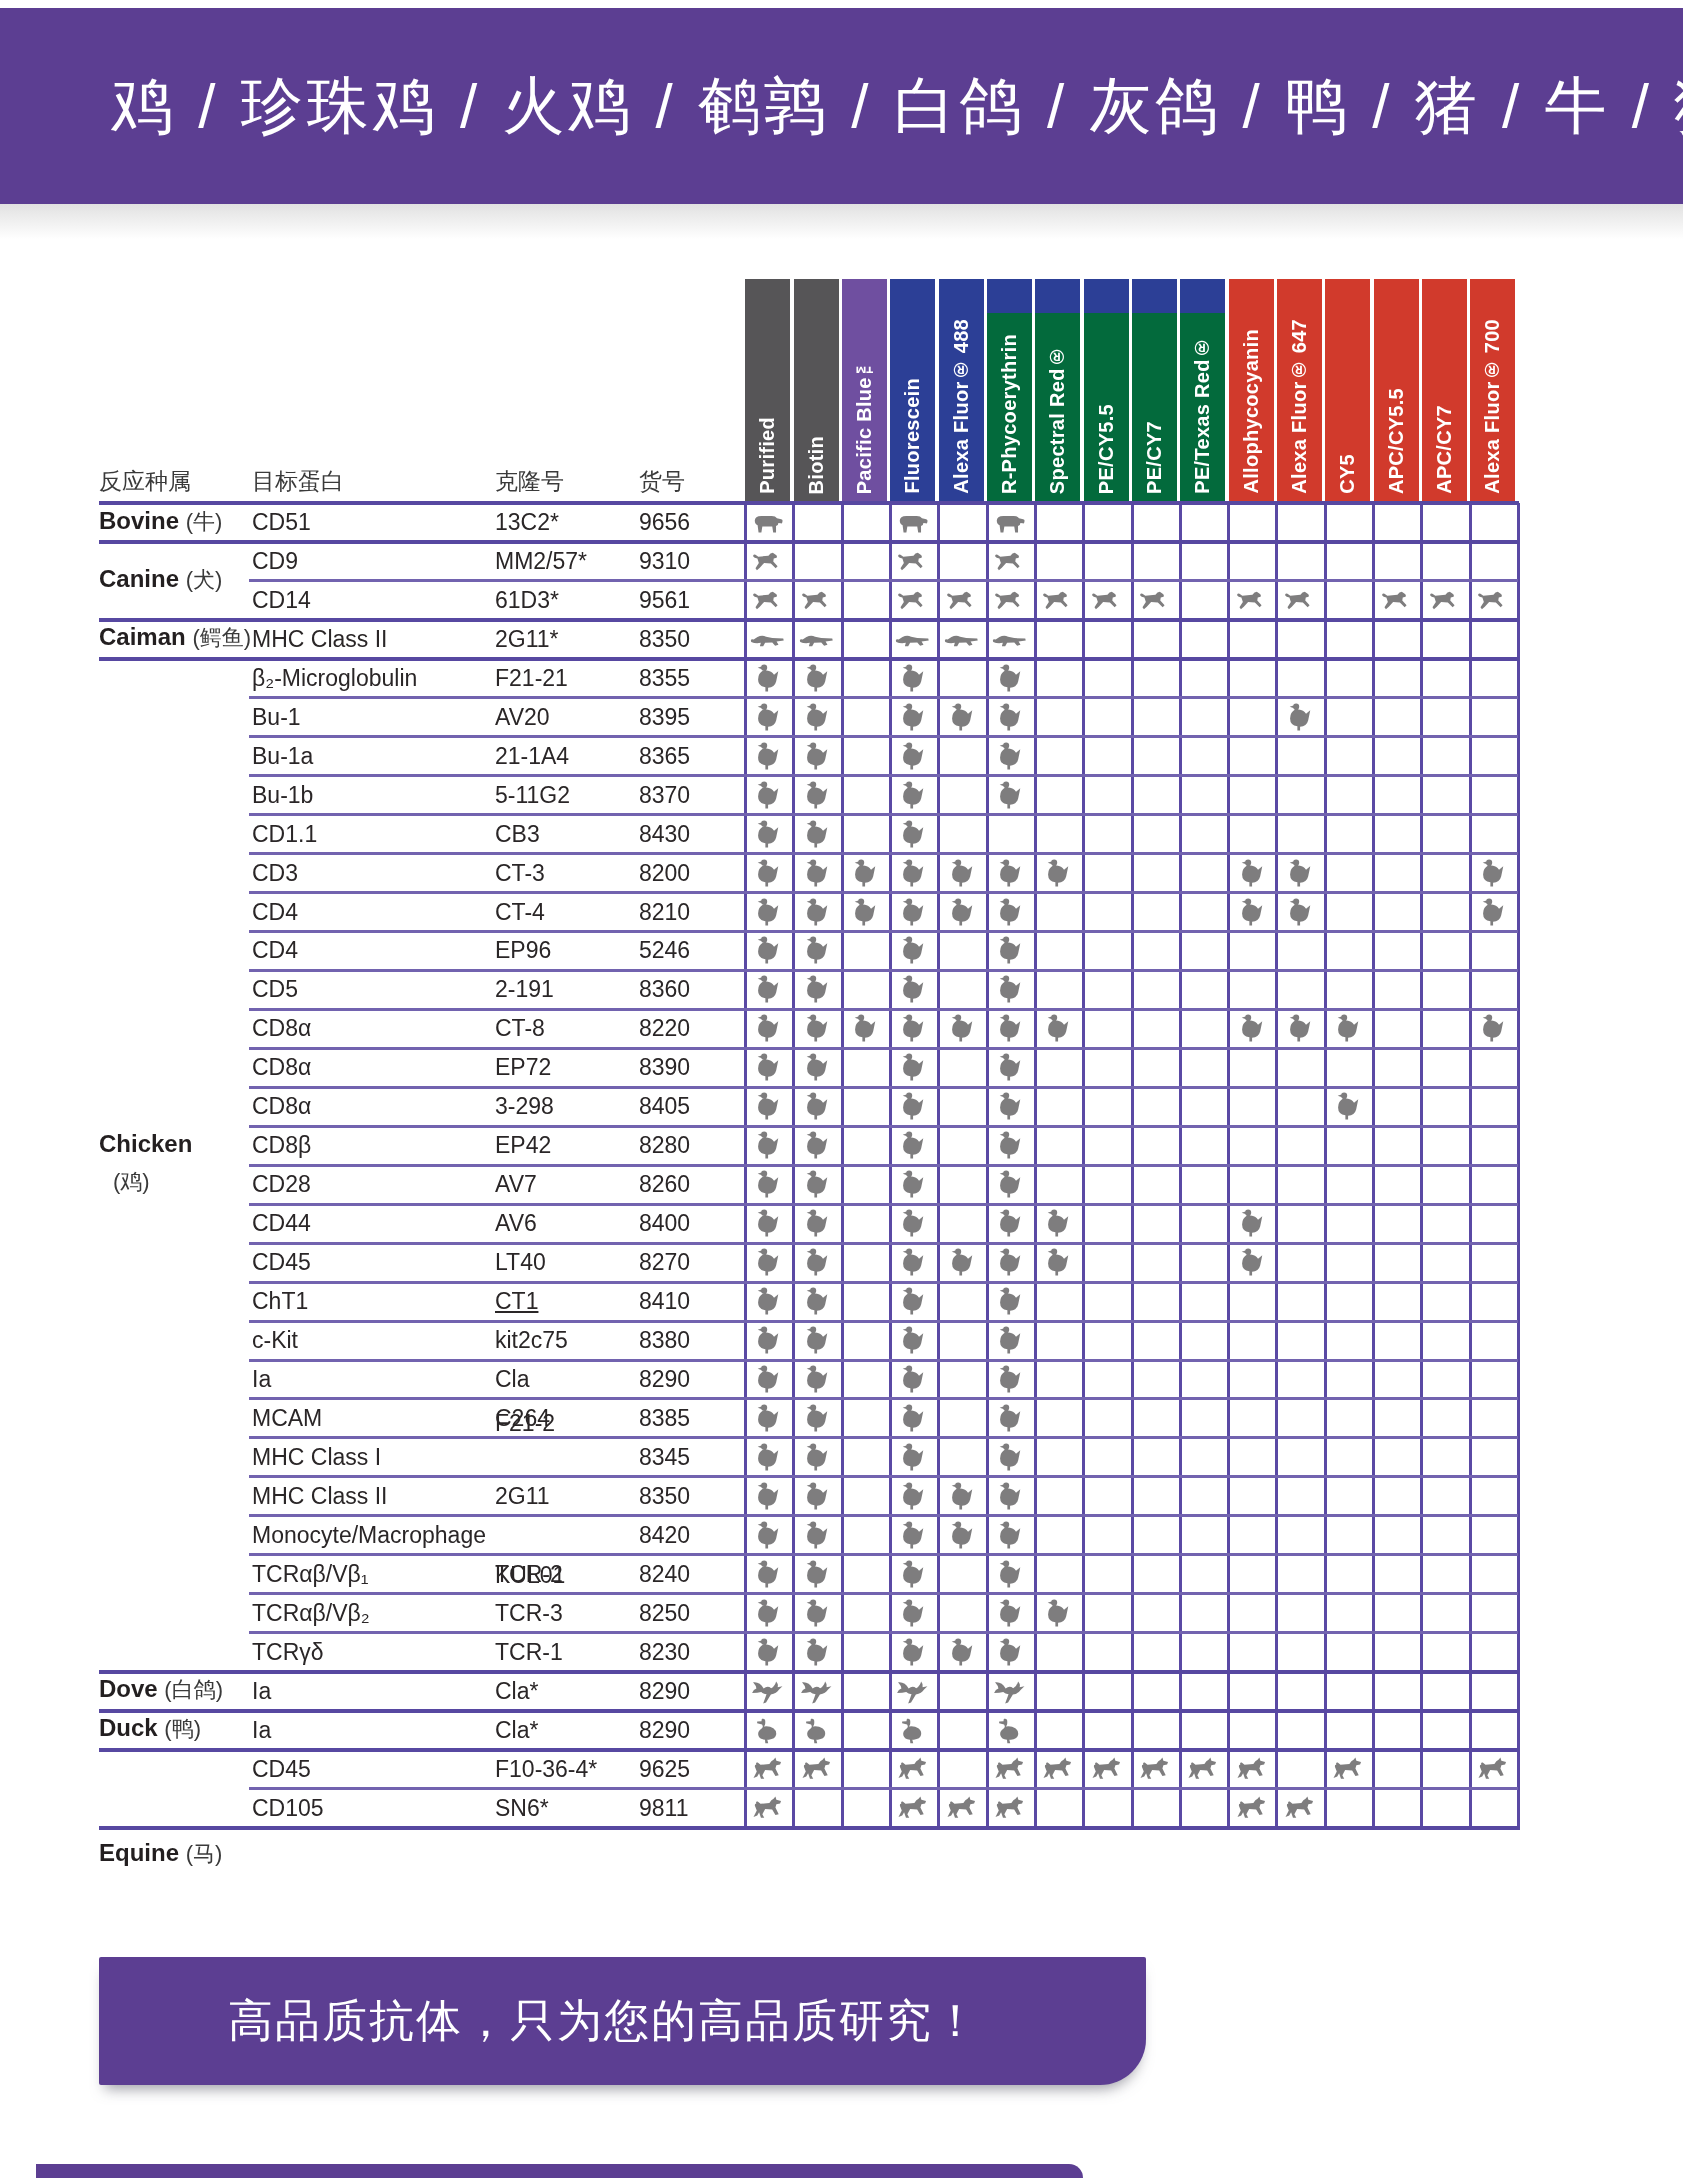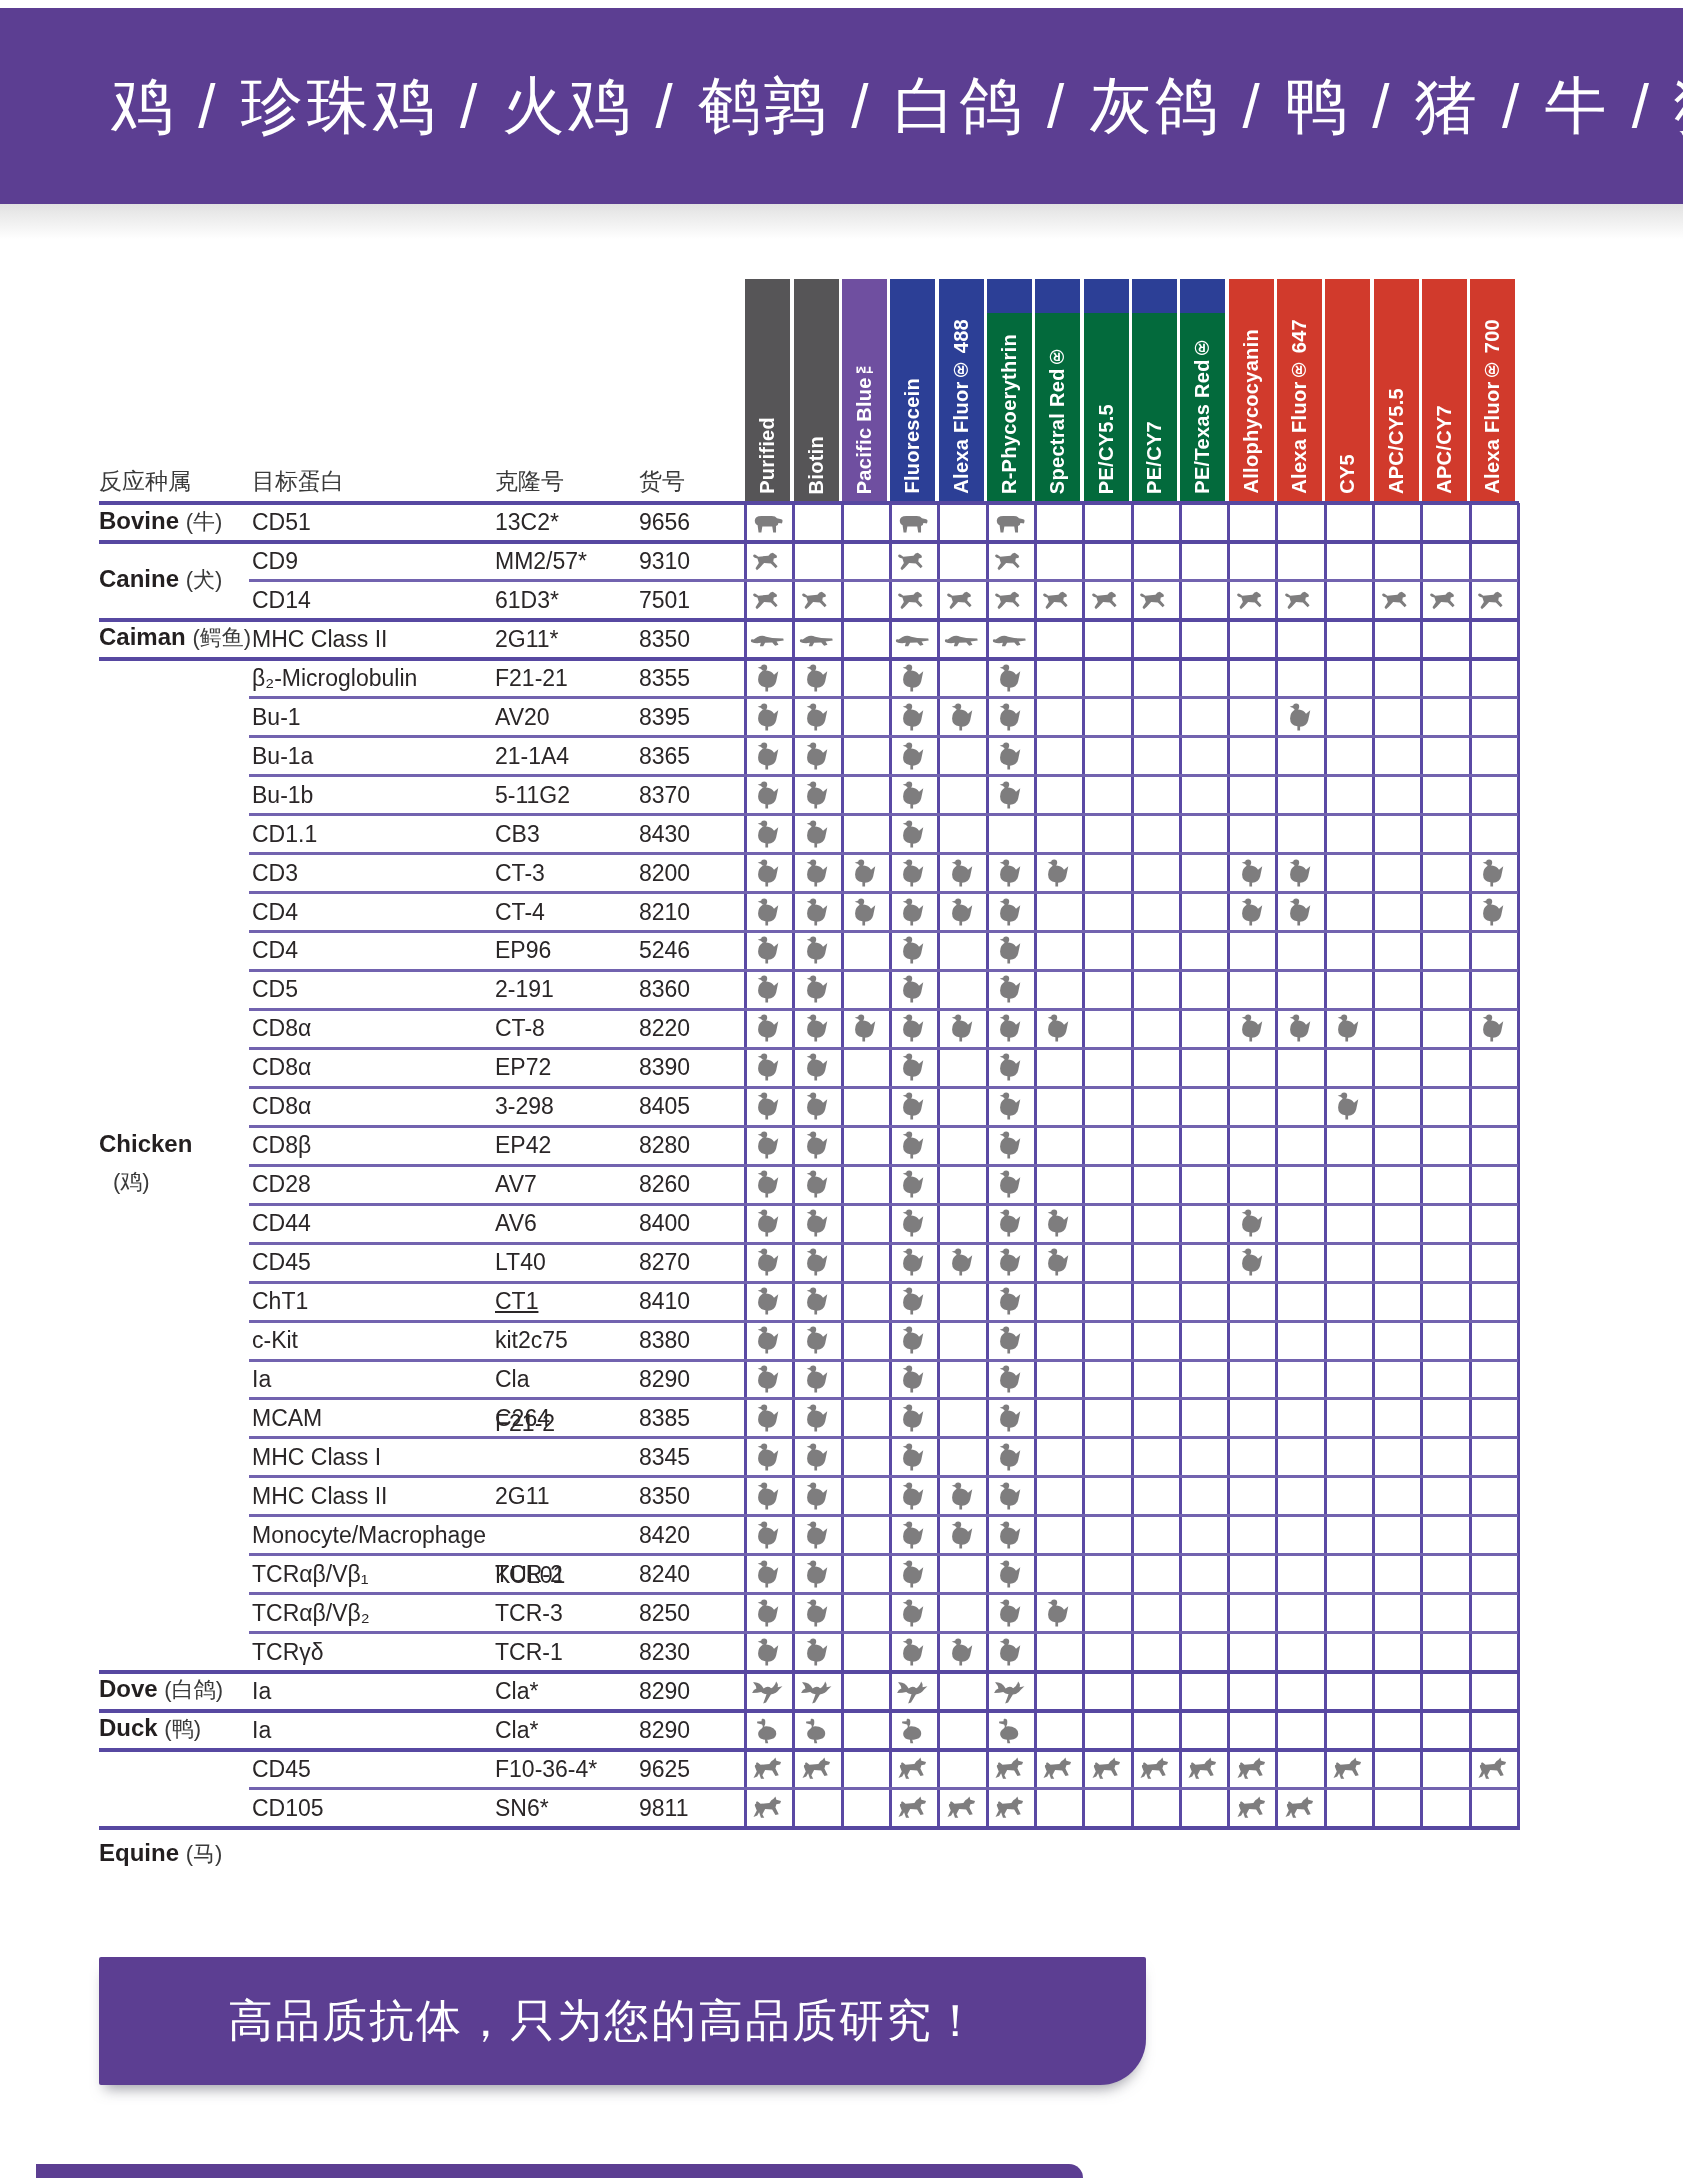--- a/index.html
+++ b/index.html
@@ -206,21 +206,21 @@
         <path d="M3 7.5 Q3 5 5.5 6 L8.5 8 L19 7 Q21 4 23.5 4 L26.5 6 Q28.5 7 27.5 9 L24.5 10 L24 13 L28.5 18 L26.5 20 L21.5 15 L14.5 14.5 L10 19.5 L7 22 L5.5 20 L9 14.5 L7.5 10 Q4 9.5 3 7.5 Z" fill="#7e7d7e"></path>
       </svg>
     </div>
     <div class="icon-cell" style="left: 987px; top: 542px; width: 45px; height: 39px;">
       <svg viewBox="0 0 36 26" width="35" height="25">
         <path d="M3 7.5 Q3 5 5.5 6 L8.5 8 L19 7 Q21 4 23.5 4 L26.5 6 Q28.5 7 27.5 9 L24.5 10 L24 13 L28.5 18 L26.5 20 L21.5 15 L14.5 14.5 L10 19.5 L7 22 L5.5 20 L9 14.5 L7.5 10 Q4 9.5 3 7.5 Z" fill="#7e7d7e"></path>
       </svg>
     </div>
     <div class="cell-text" style="left: 252px; top: 581px; height: 39px; line-height: 39px;">CD14</div>
     <div class="cell-text" style="left: 495px; top: 581px; height: 39px; line-height: 39px;">61D3*</div>
-    <div class="cell-text" style="left: 639px; top: 581px; height: 39px; line-height: 39px;">7501</div>
+    <div class="cell-text" style="left: 639px; top: 581px; height: 39px; line-height: 39px;">9561</div>
     <div class="icon-cell" style="left: 745px; top: 581px; width: 45px; height: 39px;">
       <svg viewBox="0 0 36 26" width="35" height="25">
         <path d="M3 7.5 Q3 5 5.5 6 L8.5 8 L19 7 Q21 4 23.5 4 L26.5 6 Q28.5 7 27.5 9 L24.5 10 L24 13 L28.5 18 L26.5 20 L21.5 15 L14.5 14.5 L10 19.5 L7 22 L5.5 20 L9 14.5 L7.5 10 Q4 9.5 3 7.5 Z" fill="#7e7d7e"></path>
       </svg>
     </div>
     <div class="icon-cell" style="left: 794px; top: 581px; width: 45px; height: 39px;">
       <svg viewBox="0 0 36 26" width="35" height="25">
         <path d="M3 7.5 Q3 5 5.5 6 L8.5 8 L19 7 Q21 4 23.5 4 L26.5 6 Q28.5 7 27.5 9 L24.5 10 L24 13 L28.5 18 L26.5 20 L21.5 15 L14.5 14.5 L10 19.5 L7 22 L5.5 20 L9 14.5 L7.5 10 Q4 9.5 3 7.5 Z" fill="#7e7d7e"></path>
       </svg>
     </div>

